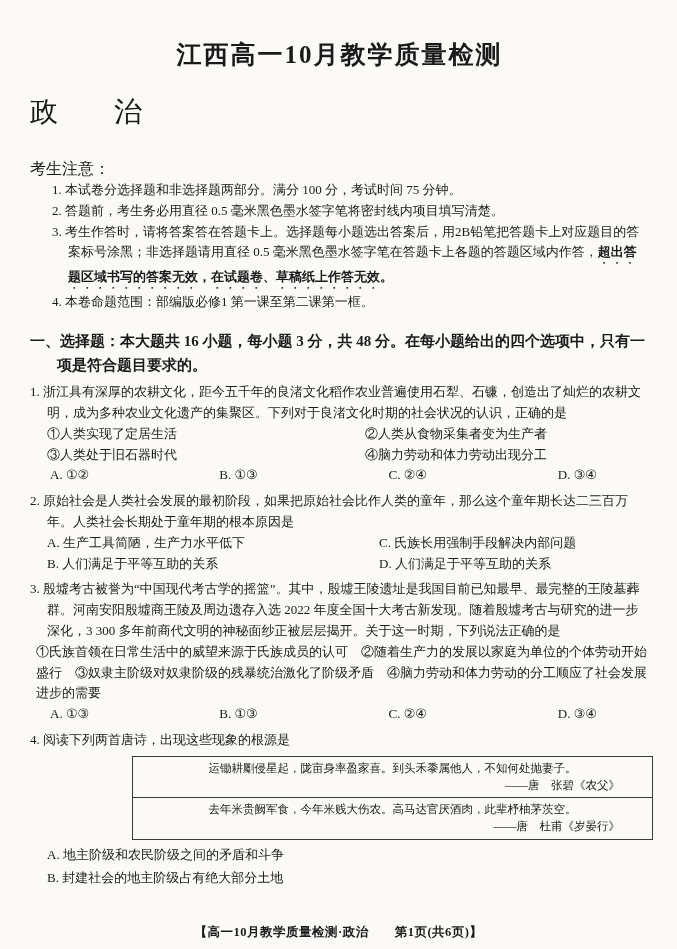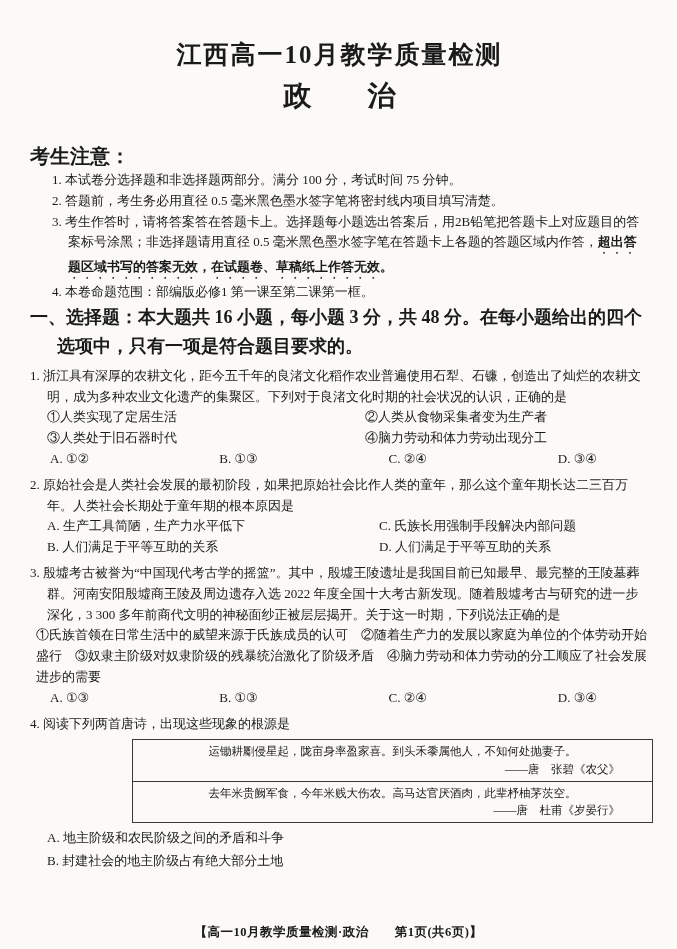--- a/index.html
+++ b/index.html
@@ -17,47 +17,46 @@
     border-radius:7px;
   }
   .title {
     text-align:center;
     font-size:25px;
     font-weight:bold;
     letter-spacing:2px;
     margin-top:12px;
   }
   .subject {
-    text-align:center;
     font-size:28px;
-    font-weight:bold;
-    margin-top:6px;
+    font-weight:normal;
+    margin-top:22px;
   }
   .notice { margin-top:28px; }
   .notice-head {
-    font-size:20px;
-    font-weight:bold;
+    font-size:16px;
+    font-weight:normal;
   }
   .nitem {
     font-size:13px;
     line-height:1.6;
     padding-left:38px;
     text-indent:-16px;
   }
   .emph {
     font-weight:bold;
     -webkit-text-emphasis:dot;
     -webkit-text-emphasis-position:under right;
     text-emphasis:dot;
     text-emphasis-position:under right;
   }
   .section-head {
-    margin-top:0;
+    margin-top:16px;
     font-weight:bold;
-    font-size:18px;
+    font-size:15px;
     line-height:1.6;
     padding-left:27px;
     text-indent:-27px;
     font-family:Liberation Serif, serif;
   }
   .question {
     margin-top:5px;
     font-size:13px;
     line-height:1.6;
   }

